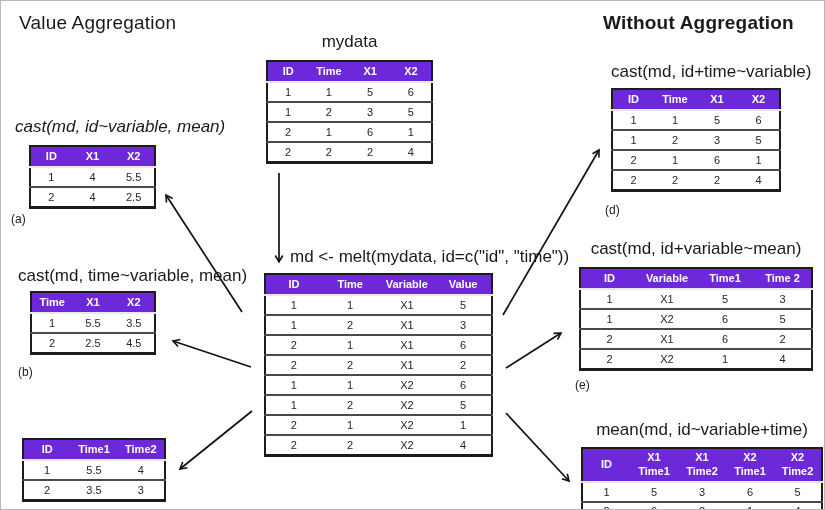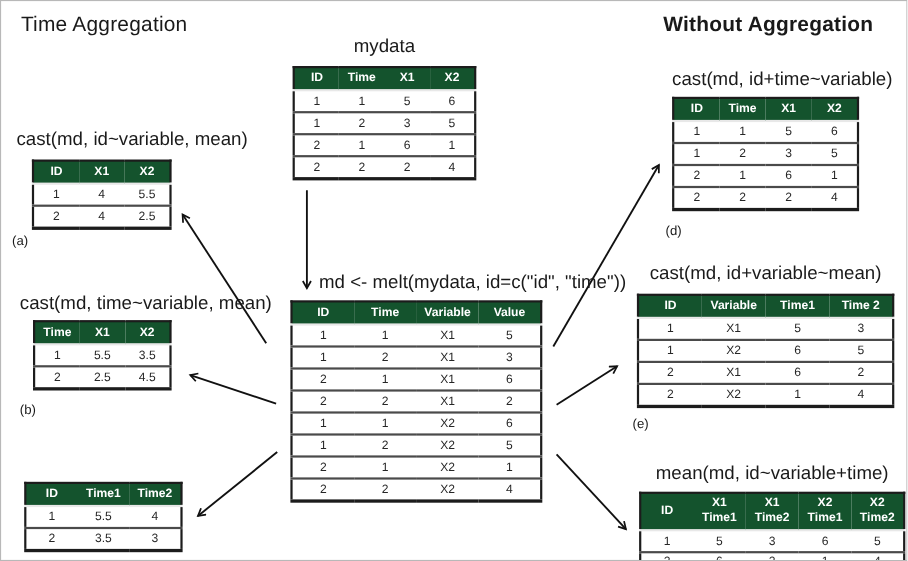--- a/index.html
+++ b/index.html
@@ -36,21 +36,21 @@
   }
   table.data {
     position: absolute;
     border-collapse: collapse;
     table-layout: fixed;
     border: 2px solid #1c1c1c;
     border-bottom-width: 3px;
     background: #ffffff;
   }
   table.data th {
-    background: #14532d;
+    background: #6d28d9;
     color: #ffffff;
     font-size: 11px;
     font-weight: bold;
     text-align: center;
     height: 21px;
     padding: 2px 2px;
     white-space: pre-line;
     line-height: 1.25;
   }
   table.data td {
@@ -82,21 +82,21 @@
     </defs>
     <line x1="278" y1="172" x2="278" y2="261" stroke="#111111" stroke-width="1.7" marker-end="url(#ah)"></line>
     <line x1="241" y1="311" x2="165" y2="194" stroke="#111111" stroke-width="1.7" marker-end="url(#ah)"></line>
     <line x1="250" y1="366" x2="172" y2="340" stroke="#111111" stroke-width="1.7" marker-end="url(#ah)"></line>
     <line x1="251" y1="410" x2="179" y2="468" stroke="#111111" stroke-width="1.7" marker-end="url(#ah)"></line>
     <line x1="502" y1="314" x2="598" y2="149" stroke="#111111" stroke-width="1.7" marker-end="url(#ah)"></line>
     <line x1="505" y1="367" x2="560" y2="332" stroke="#111111" stroke-width="1.7" marker-end="url(#ah)"></line>
     <line x1="505" y1="412" x2="568" y2="480" stroke="#111111" stroke-width="1.7" marker-end="url(#ah)"></line>
   </svg>
 
-  <div class="heading" style="left:18px; top:11px;">Time Aggregation</div>
+  <div class="heading" style="left:18px; top:11px;">Value Aggregation</div>
   <div class="heading" style="left:602px; top:11px;font-weight:bold;">Without Aggregation</div>
 
   <div class="tbl-title centered" style="left:265px; top:31px; width:167px;">mydata</div>
   <table class="data" style="left:265px; top:59px; width:167px;">
       <thead>
         <tr>
           <th>ID</th>
           <th>Time</th>
           <th>X1</th>
           <th>X2</th>
@@ -185,21 +185,21 @@
         </tr>
         <tr>
           <td>2</td>
           <td>2</td>
           <td>X2</td>
           <td>4</td>
         </tr>
       </tbody>
     </table>
 
-  <div class="tbl-title" style="left:14px; top:116px;">cast(md, id~variable, mean)</div>
+  <div class="tbl-title" style="left:14px; top:116px;font-style:italic;">cast(md, id~variable, mean)</div>
   <table class="data" style="left:28px; top:144px; width:127px;">
       <thead>
         <tr>
           <th>ID</th>
           <th>X1</th>
           <th>X2</th>
         </tr>
       </thead>
       <tbody>
         <tr>

